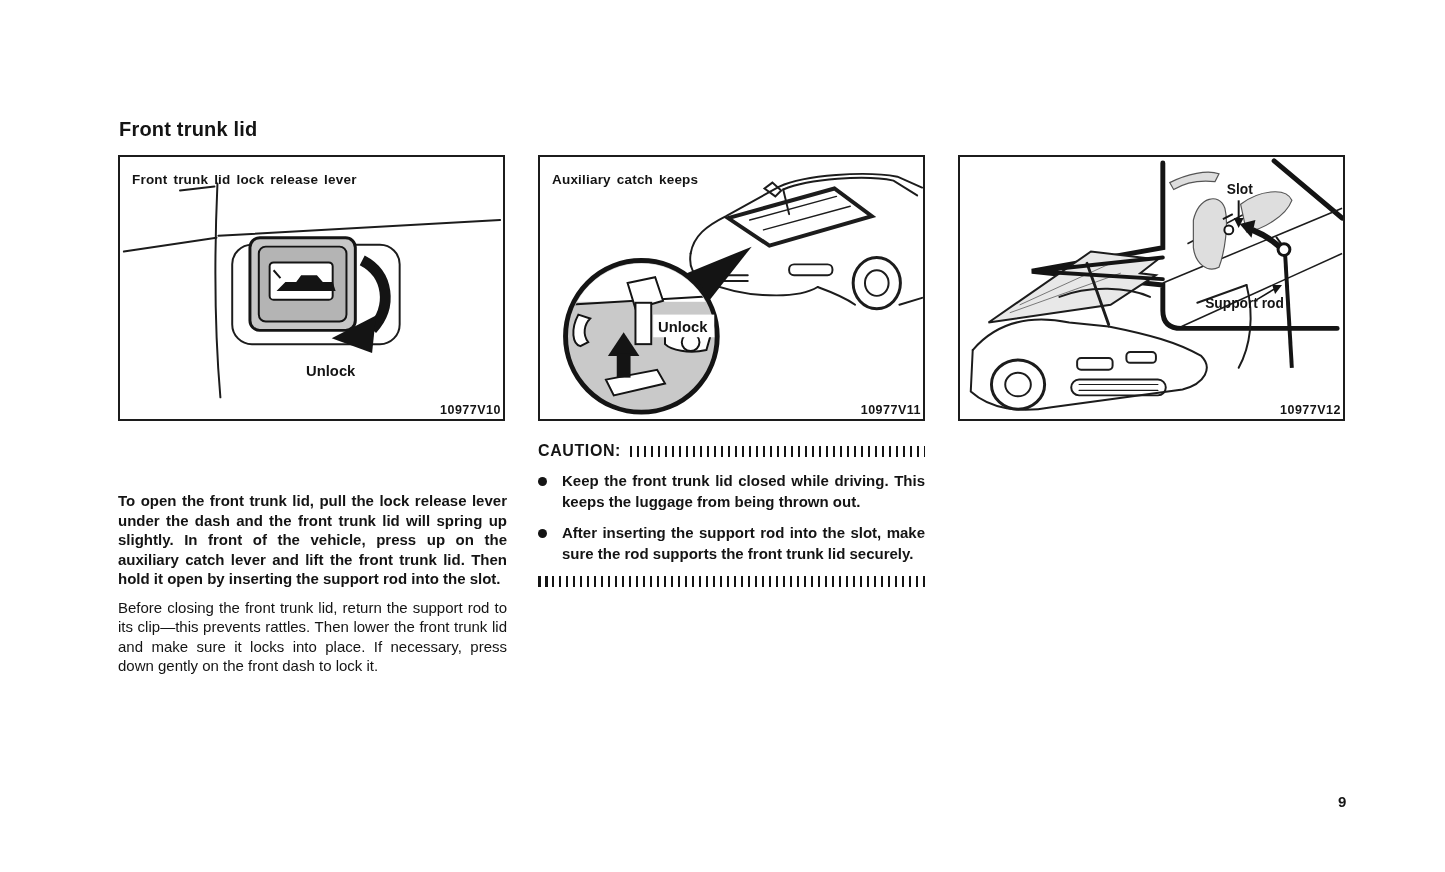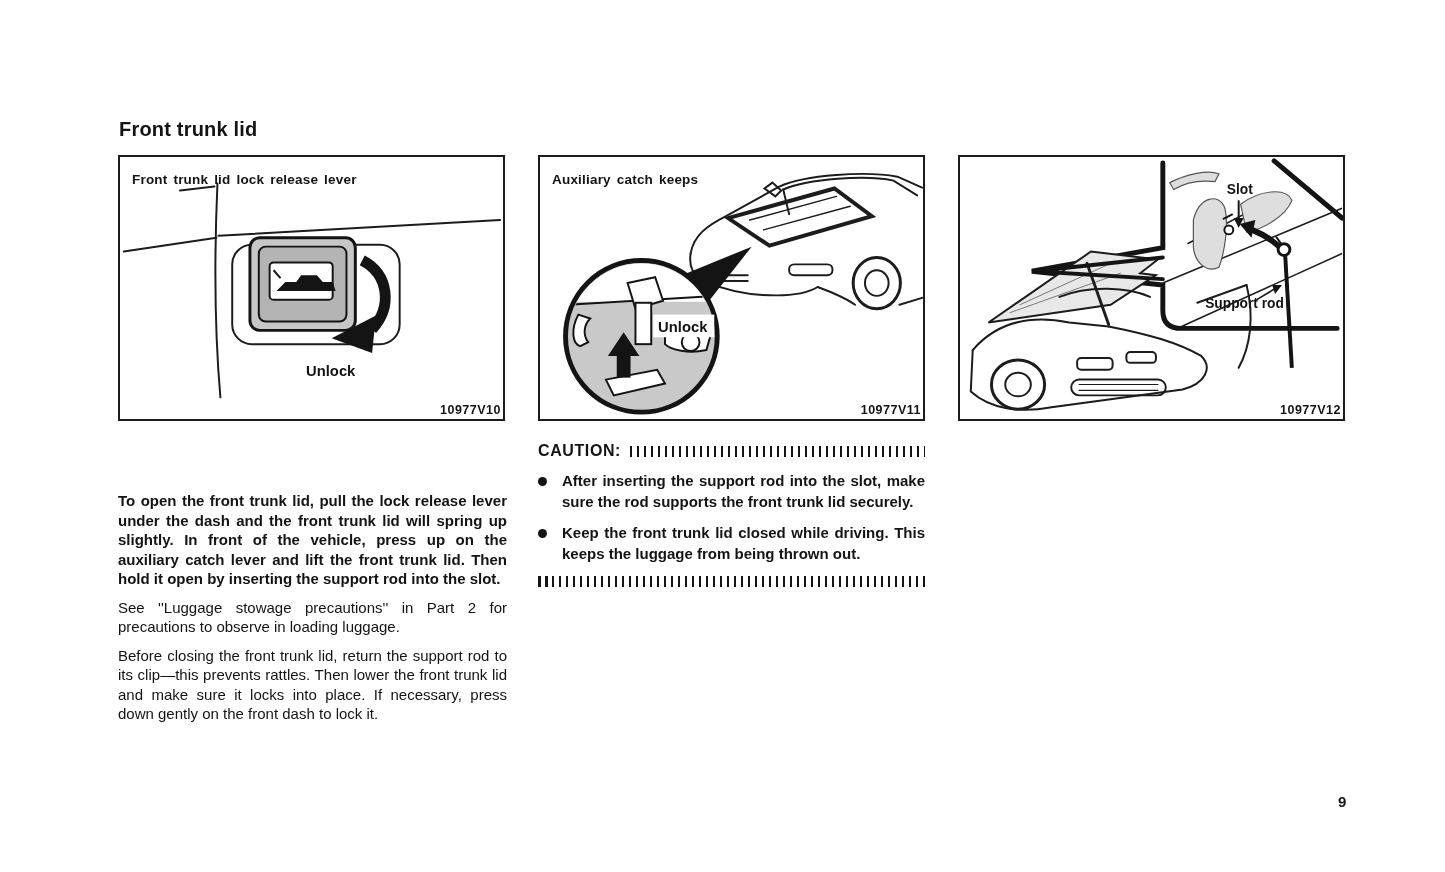--- a/index.html
+++ b/index.html
@@ -185,35 +185,34 @@
         <path d="M205,102 L74,116 L205,124"></path>
       </g>
       <text x="270" y="38" font-size="14">Slot</text>
       <text x="248" y="153" font-size="14">Support rod</text>
     </svg>
     <div class="fig-code">10977V12</div>
   </div>
 
   <div class="bodycol">
     <p class="lead">To open the front trunk lid, pull the lock release lever under the dash and the front trunk lid will spring up slightly. In front of the vehicle, press up on the auxiliary catch lever and lift the front trunk lid. Then hold it open by inserting the support rod into the slot.</p>
-    <p>See ''Luggage stowage precautions'' in Part 2 for precautions to observe in loading luggage.</p>
     <p>Before closing the front trunk lid, return the support rod to its clip—this prevents rattles. Then lower the front trunk lid and make sure it locks into place. If necessary, press down gently on the front dash to lock it.</p>
   </div>
 
   <div class="cautioncol">
     <div class="caution-head">
       <span class="caution-label">CAUTION:</span>
       <span class="ticks"></span>
     </div>
     <div class="caution-item">
       <span class="dot"></span>
-      <span>After inserting the support rod into the slot, make sure the rod supports the front trunk lid securely.</span>
+      <span>Keep the front trunk lid closed while driving. This keeps the luggage from being thrown out.</span>
     </div>
     <div class="caution-item">
       <span class="dot"></span>
-      <span>Keep the front trunk lid closed while driving. This keeps the luggage from being thrown out.</span>
+      <span>After inserting the support rod into the slot, make sure the rod supports the front trunk lid securely.</span>
     </div>
     <div class="ticks ticks-bottom"></div>
   </div>
 
   <div class="pagenum">9</div>
 
 </div>
 
 </body></html>

